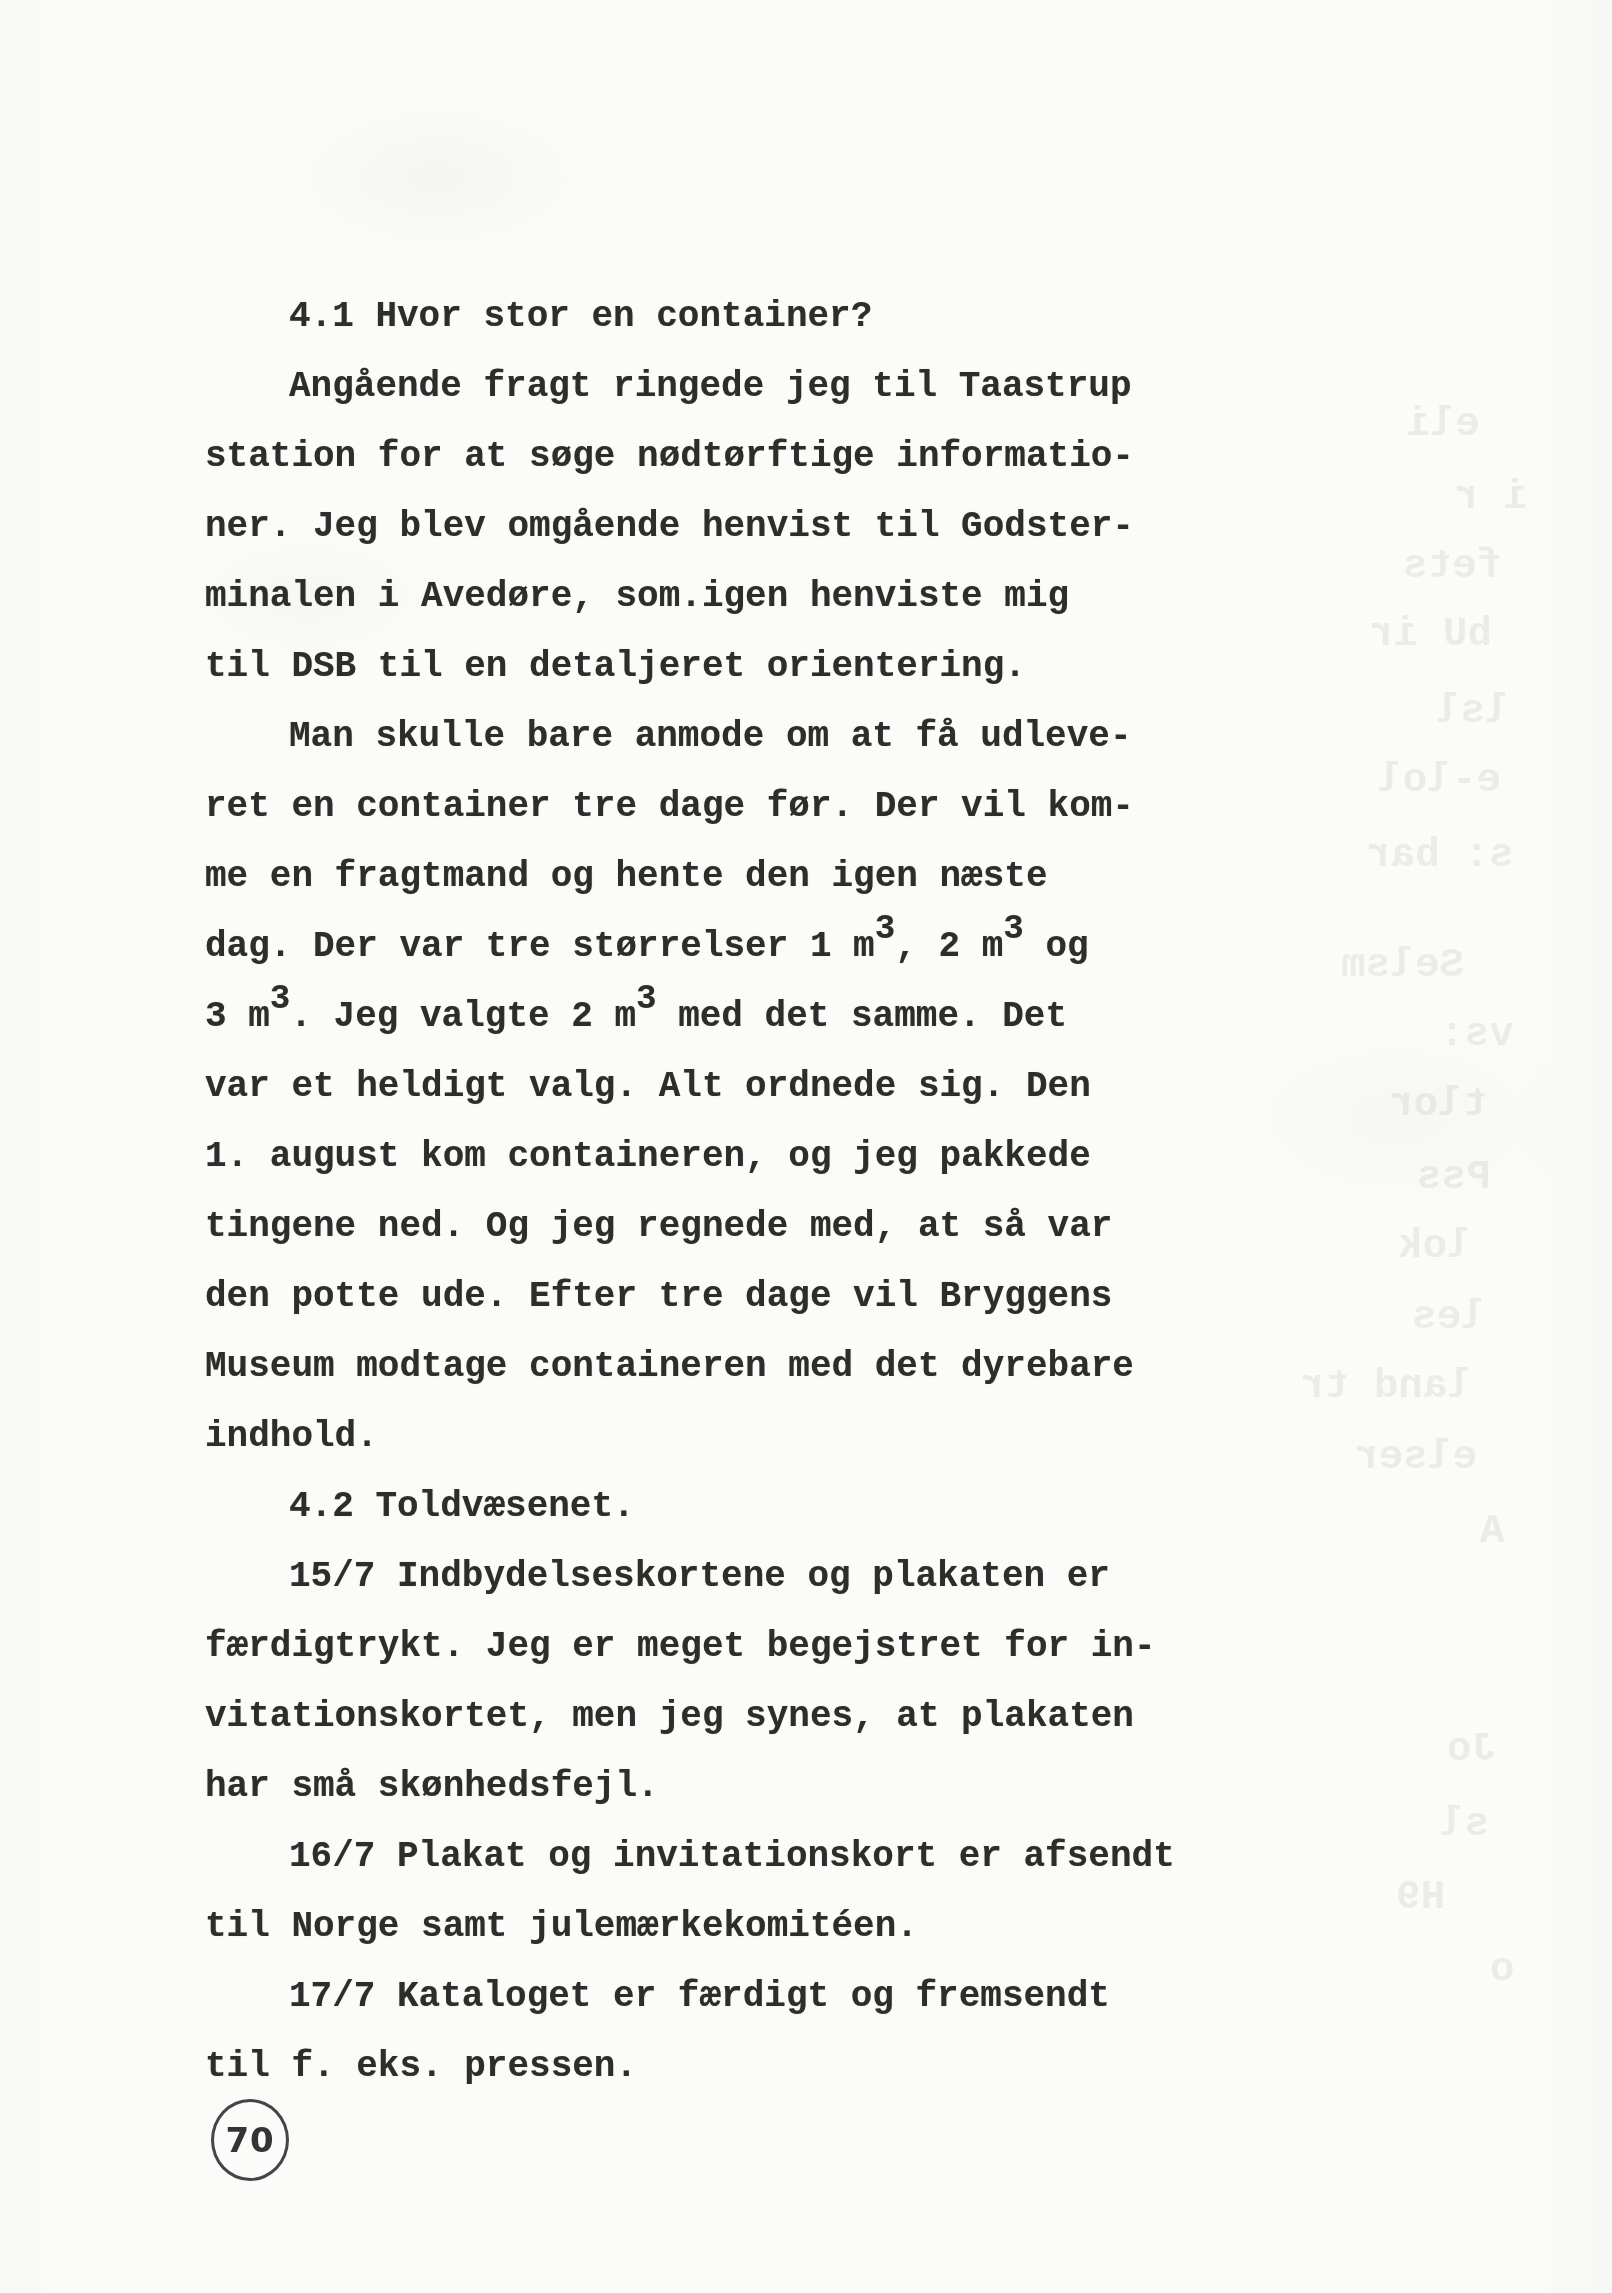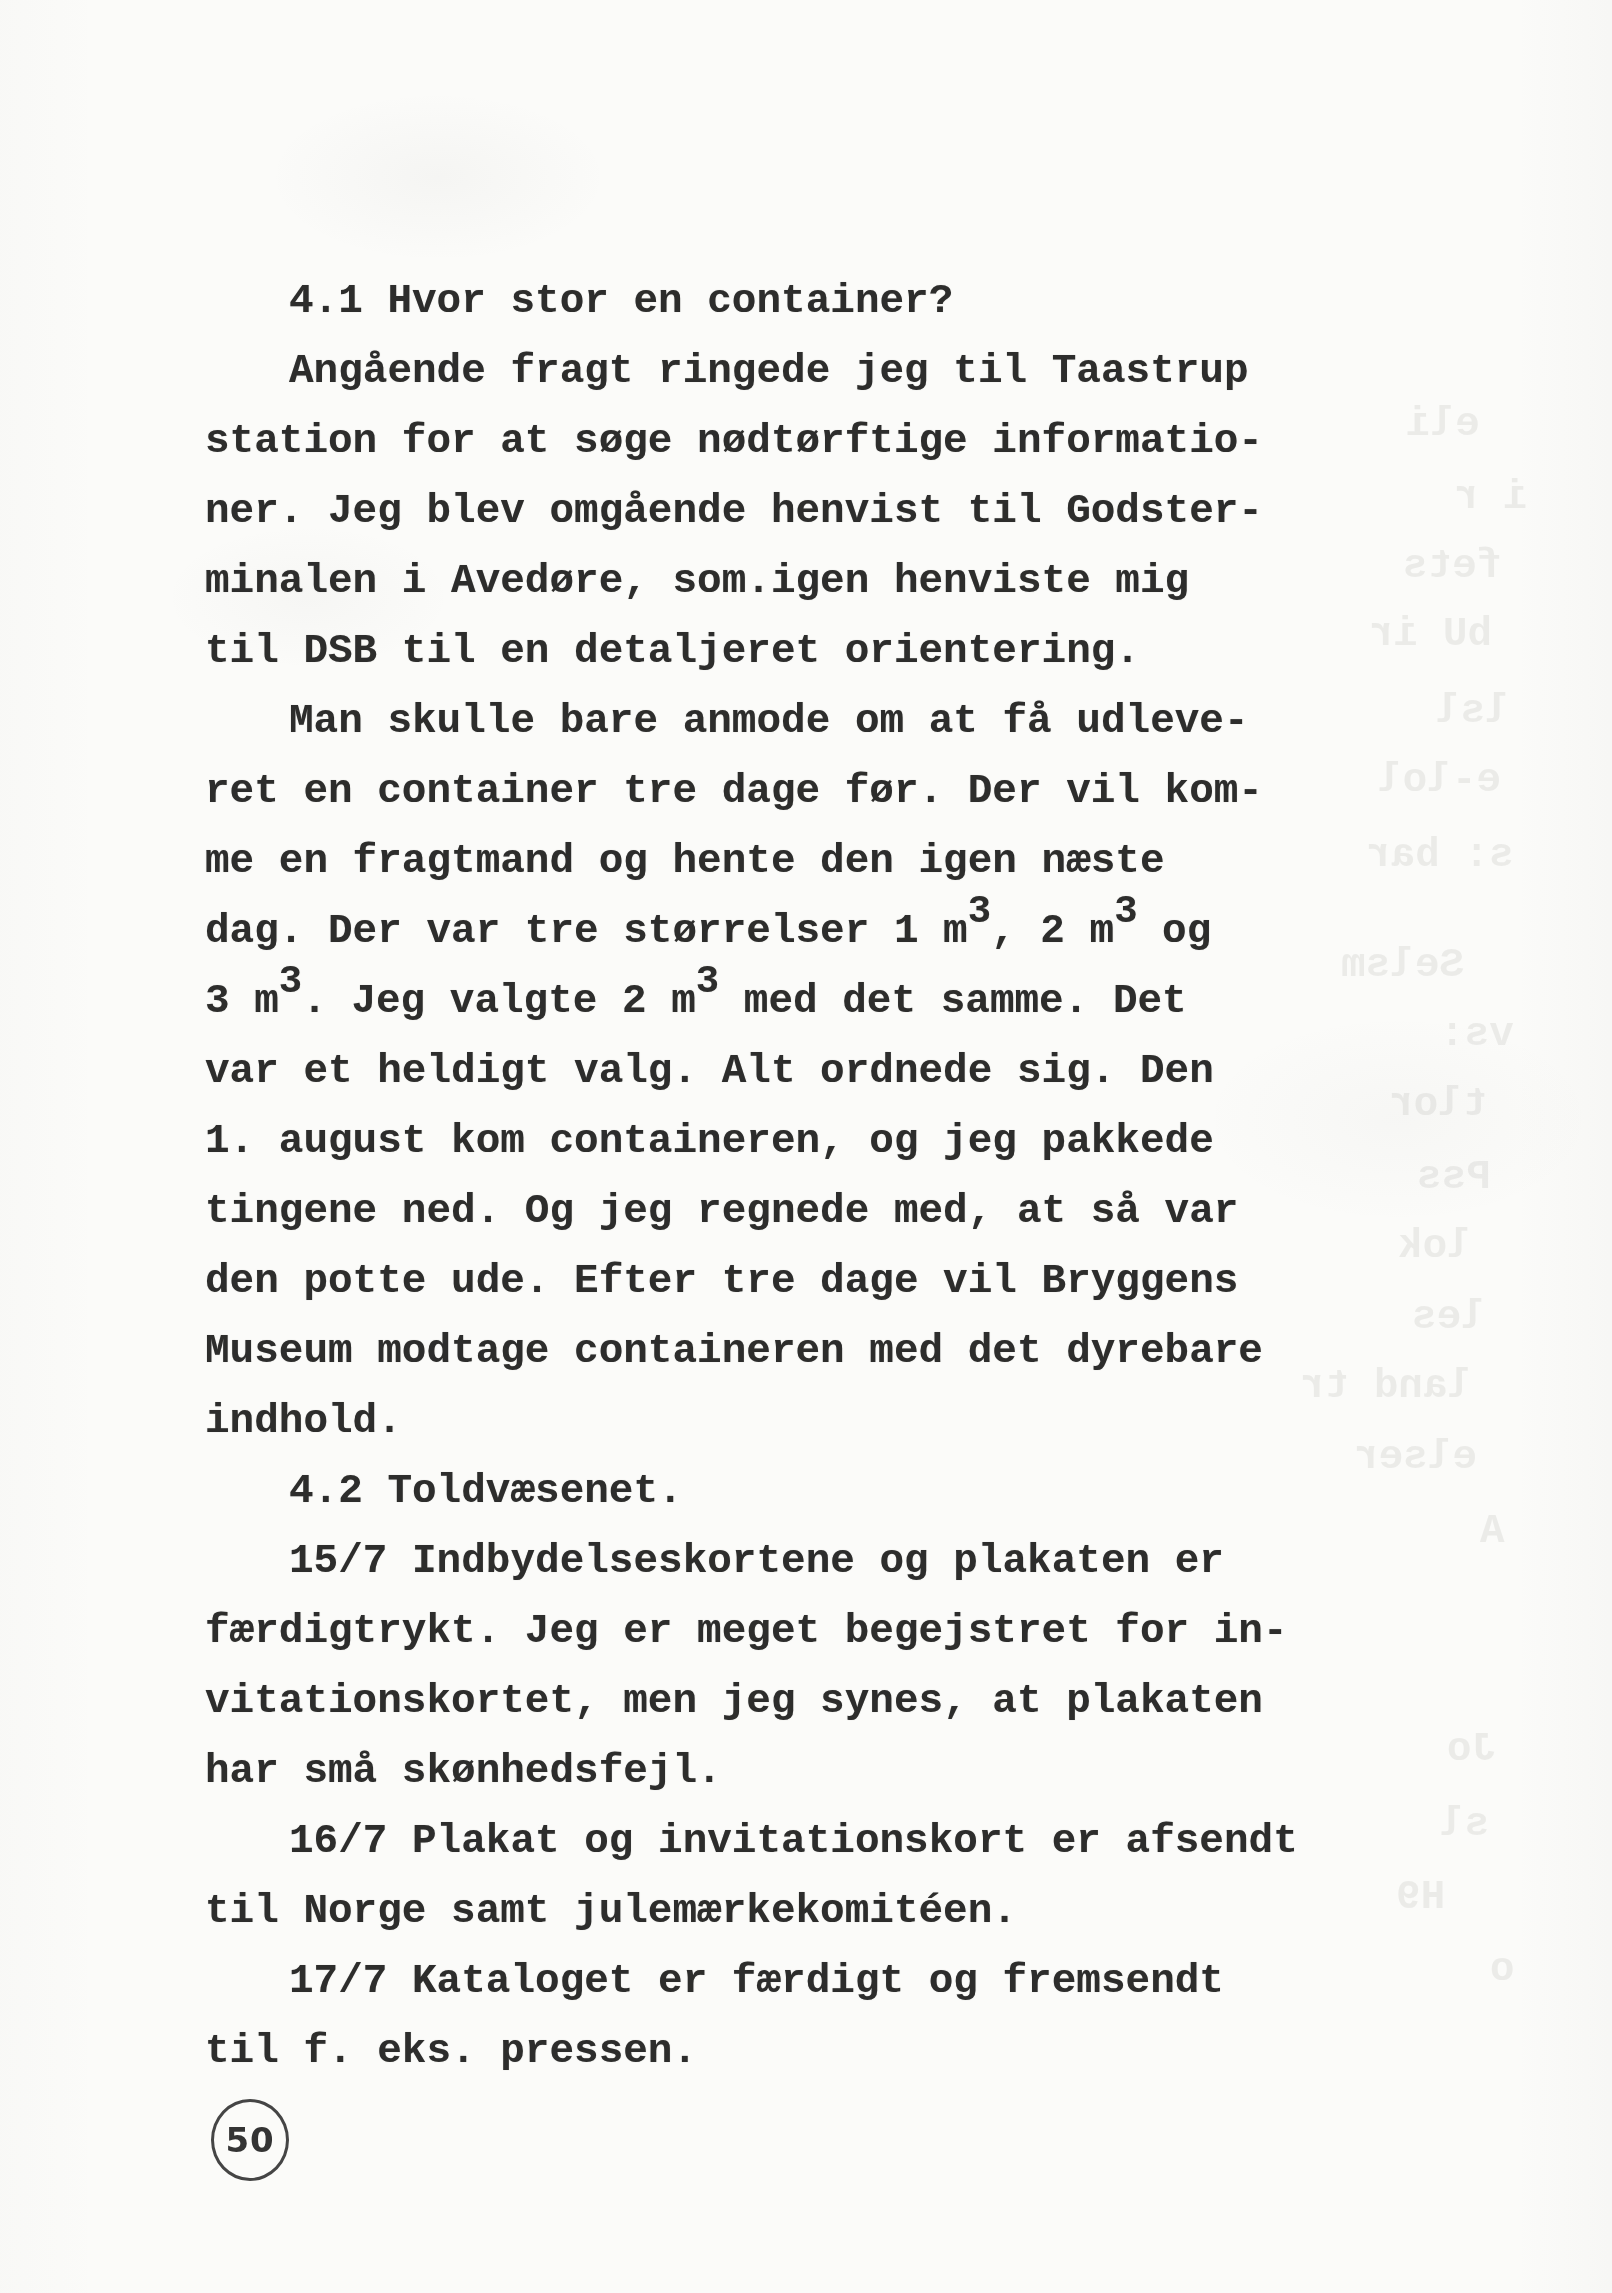--- a/index.html
+++ b/index.html
@@ -16,24 +16,24 @@
       radial-gradient(ellipse 242px 121px at 438px 177px, rgba(110,110,105,0.045), transparent 70%),
       radial-gradient(ellipse 205px 103px at 308px 597px, rgba(110,110,105,0.035), transparent 70%),
       radial-gradient(ellipse 280px 149px at 1398px 1119px, rgba(110,110,105,0.03), transparent 70%),
       linear-gradient(90deg, rgba(120,120,115,0.02) 0%, rgba(0,0,0,0) 6%, rgba(0,0,0,0) 94%, rgba(120,120,115,0.03) 100%),
       #fbfbf9;
     overflow: hidden;
   }
   .text-block {
     position: absolute;
     left: 205px;
-    top: 266px;
+    top: 282px;
     font-family: "Liberation Mono", "DejaVu Sans Mono", monospace;
     font-weight: bold;
-    font-size: 41px;
+    font-size: 36px;
     line-height: 70px;
     color: #2d2d2c;
     white-space: pre;
     text-shadow: 0 0 0.9px rgba(45,45,44,0.35);
   }
   .line { height: 70px; }
   .line.indent { padding-left: 84px; }
   .sup {
     position: relative;
     top: -0.52em;
@@ -98,16 +98,16 @@
       <span class="bleed" style="left: 1300px; top: 1363px;">land tr</span>
       <span class="bleed" style="left: 1354px; top: 1434px;">elser</span>
       <span class="bleed" style="left: 1480px; top: 1508px;">A</span>
       <span class="bleed" style="left: 1447px; top: 1726px;">Jo</span>
       <span class="bleed" style="left: 1440px; top: 1801px;">sl</span>
       <span class="bleed" style="left: 1396px; top: 1874px;">H9</span>
       <span class="bleed" style="left: 1490px; top: 1946px;">o</span>
     </div>
   <div class="text-block"><div class="line indent">4.1 Hvor stor en container?</div><div class="line indent">Angående fragt ringede jeg til Taastrup</div><div class="line">station for at søge nødtørftige informatio-</div><div class="line">ner. Jeg blev omgående henvist til Godster-</div><div class="line">minalen i Avedøre, som.igen henviste mig</div><div class="line">til DSB til en detaljeret orientering.</div><div class="line indent">Man skulle bare anmode om at få udleve-</div><div class="line">ret en container tre dage før. Der vil kom-</div><div class="line">me en fragtmand og hente den igen næste</div><div class="line">dag. Der var tre størrelser 1 m<span class="sup">3</span>, 2 m<span class="sup">3</span> og</div><div class="line">3 m<span class="sup">3</span>. Jeg valgte 2 m<span class="sup">3</span> med det samme. Det</div><div class="line">var et heldigt valg. Alt ordnede sig. Den</div><div class="line">1. august kom containeren, og jeg pakkede</div><div class="line">tingene ned. Og jeg regnede med, at så var</div><div class="line">den potte ude. Efter tre dage vil Bryggens</div><div class="line">Museum modtage containeren med det dyrebare</div><div class="line">indhold.</div><div class="line indent">4.2 Toldvæsenet.</div><div class="line indent">15/7 Indbydelseskortene og plakaten er</div><div class="line">færdigtrykt. Jeg er meget begejstret for in-</div><div class="line">vitationskortet, men jeg synes, at plakaten</div><div class="line">har små skønhedsfejl.</div><div class="line indent">16/7 Plakat og invitationskort er afsendt</div><div class="line">til Norge samt julemærkekomitéen.</div><div class="line indent">17/7 Kataloget er færdigt og fremsendt</div><div class="line">til f. eks. pressen.</div></div>
   <div class="page-number-circle">
-    <span>50</span>
+    <span>70</span>
   </div>
 </div>
 
 
 </body></html>

